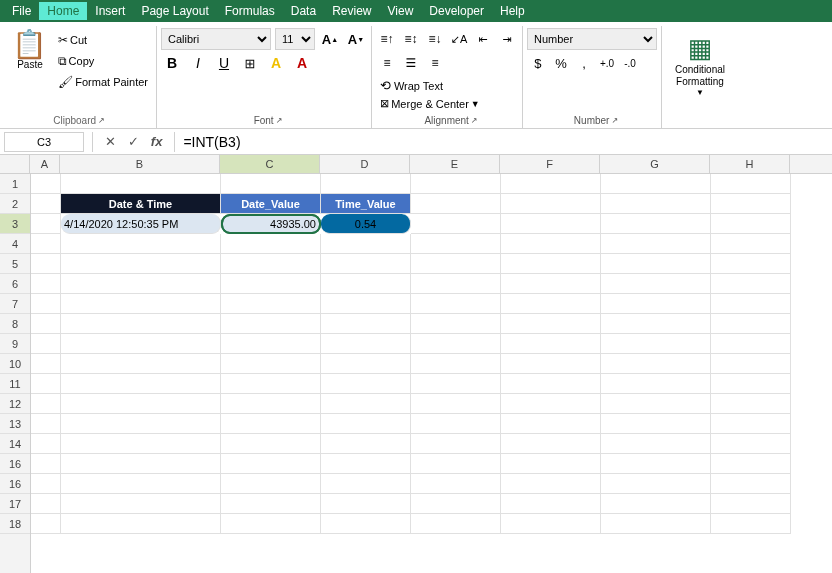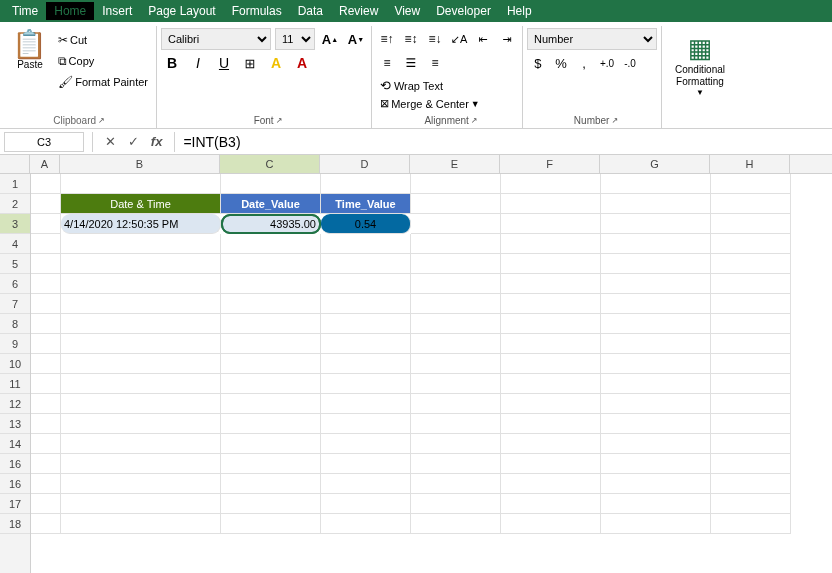--- a/index.html
+++ b/index.html
@@ -1,21 +1,21 @@
 <!DOCTYPE html>
 <html><head>
   <meta charset="utf-8">
   <style>
     * { box-sizing: border-box; margin: 0; padding: 0; }
     body { font-family: 'Segoe UI', Arial, sans-serif; font-size: 12px; background: #fff; overflow: hidden; width: 832px; height: 573px; }
 
     
     .menu-bar { display: flex; align-items: center; background: #217346; height: 22px; padding: 0 4px; }
     .menu-bar span { color: #fff; font-size: 12px; padding: 2px 8px; cursor: pointer; }
-    .menu-bar span.active { background: #000000; color: #217346; }
+    .menu-bar span.active { background: #5eead4; color: #217346; }
 
     
     .ribbon { background: #fff; border-bottom: 1px solid #d0d0d0; }
 
     .ribbon-content { display: flex; align-items: stretch; padding: 4px 4px 0; min-height: 88px; }
 
     
     .clipboard-group { display: flex; flex-direction: row; align-items: stretch; border-right: 1px solid #d0d0d0; padding: 0 4px; position: relative; }
     .clipboard-group .paste-btn { display: flex; flex-direction: column; align-items: center; justify-content: center; padding: 2px 8px; cursor: pointer; border: 1px solid transparent; width: 48px; }
     .clipboard-group .small-btn { display: flex; align-items: center; gap: 2px; padding: 2px 4px; cursor: pointer; font-size: 11px; border: 1px solid transparent; }
@@ -83,21 +83,21 @@
     .col-h { width: 80px; min-width: 80px; }
     .group-bottom-label { font-size: 10px; color: #555; text-align: center; width: 100%; position: absolute; bottom: 2px; display: flex; align-items: center; justify-content: center; gap: 2px; }
     .expand-icon { font-size: 8px; cursor: pointer; color: #555; }
   </style>
 </head>
 <body>
 
 <div style="display:flex; flex-direction:column; height:573px; width:832px; overflow:hidden;">
 
   <div class="menu-bar">
-    <span>Time</span>
+    <span>File</span>
     <span class="active">Home</span>
     <span>Insert</span>
     <span>Page Layout</span>
     <span>Formulas</span>
     <span>Data</span>
     <span>Review</span>
     <span>View</span>
     <span>Developer</span>
     <span>Help</span>
   </div>
@@ -269,21 +269,21 @@
           <div class="cell col-c" style="width:100px;"></div>
           <div class="cell col-d" style="width:90px;"></div>
           <div class="cell col-e" style="width:90px;"></div>
           <div class="cell col-f" style="width:100px;"></div>
           <div class="cell col-g" style="width:110px;"></div>
           <div class="cell col-h" style="width:80px;"></div>
         </div>
 
         <div class="grid-row">
           <div class="cell col-a" style="width:30px;"></div>
-          <div class="cell col-b header-cell" style="width:160px;background:#4d7c0f;color:#fff;font-weight:normal;justify-content:center;">Date &amp; Time</div>
+          <div class="cell col-b header-cell" style="width:160px;background:#0f172a;color:#fff;font-weight:bold;justify-content:center;">Date &amp; Time</div>
           <div class="cell col-c header-cell" style="width:100px;background:#4472c4;color:#fff;font-weight:bold;justify-content:center;">Date_Value</div>
           <div class="cell col-d header-cell" style="width:90px;background:#4472c4;color:#fff;font-weight:bold;justify-content:center;">Time_Value</div>
           <div class="cell col-e" style="width:90px;"></div>
           <div class="cell col-f" style="width:100px;"></div>
           <div class="cell col-g" style="width:110px;"></div>
           <div class="cell col-h" style="width:80px;"></div>
         </div>
 
         <div class="grid-row">
           <div class="cell col-a" style="width:30px;"></div>

